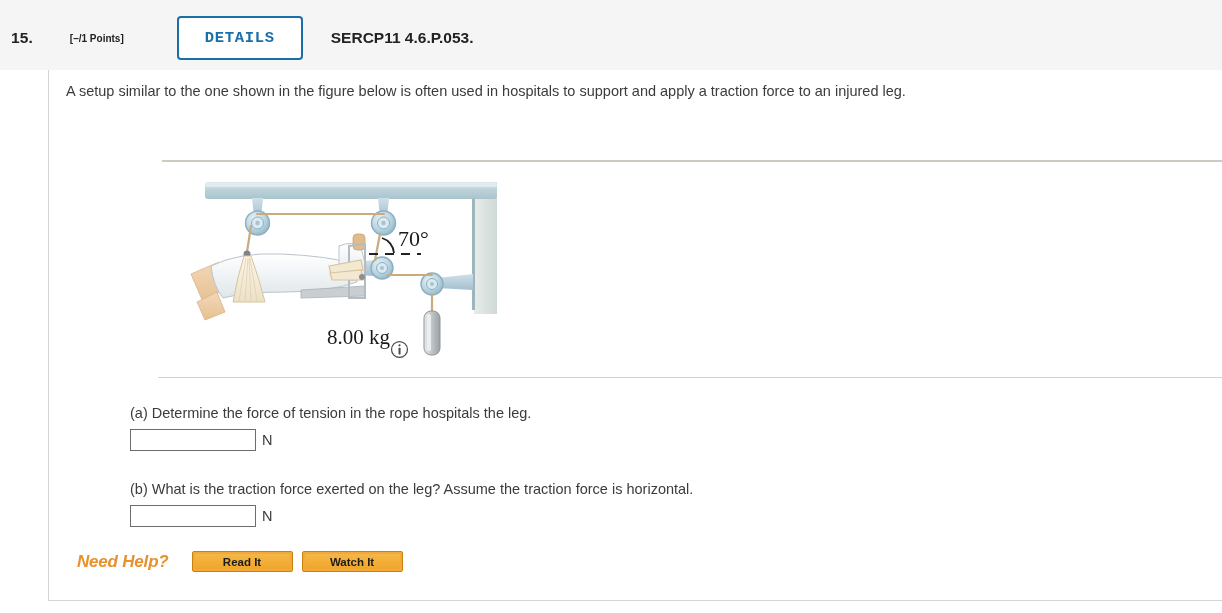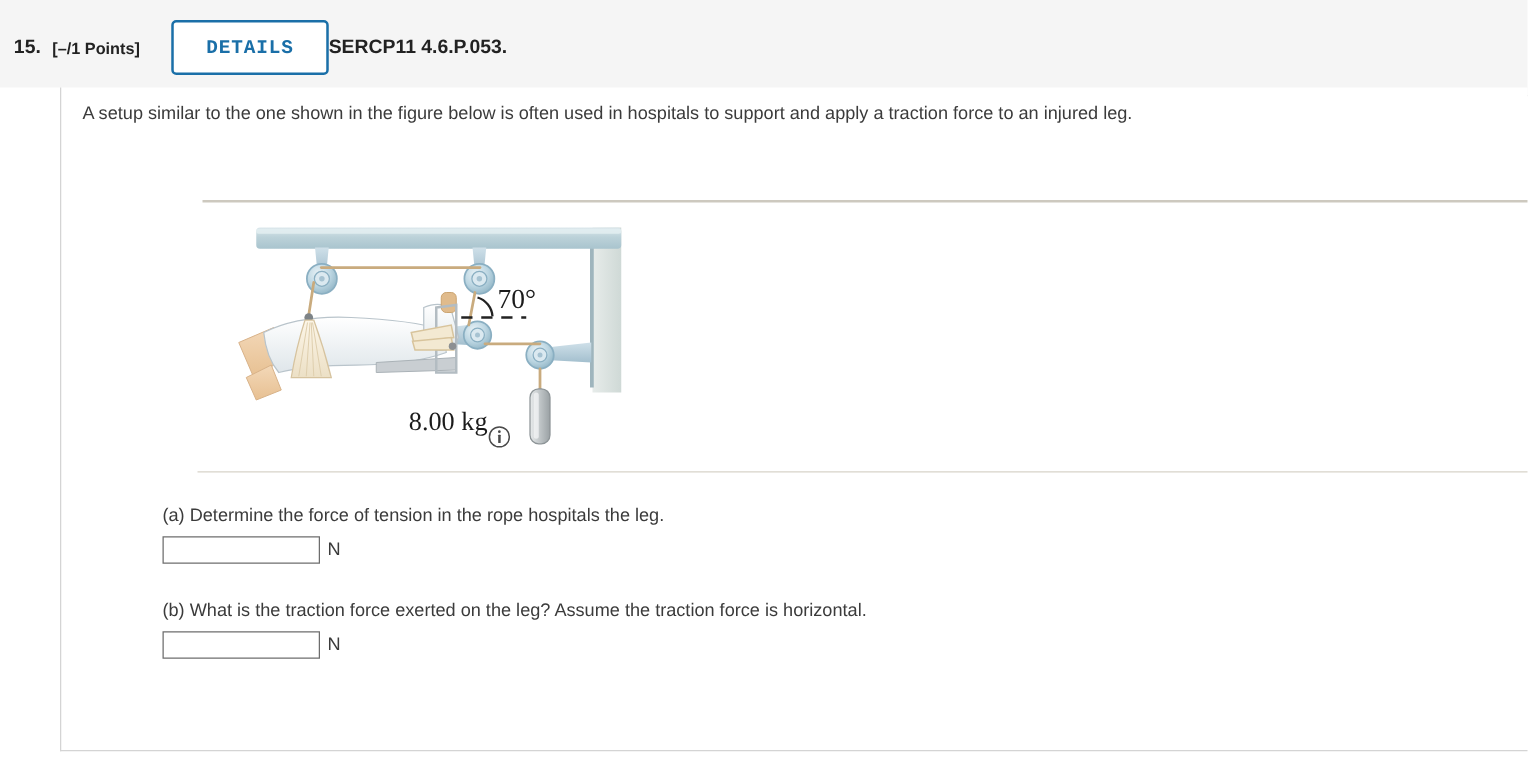--- a/index.html
+++ b/index.html
@@ -13,31 +13,32 @@
 
   
   #header {
     position: absolute;
     left: 0; top: 0;
     width: 1222px; height: 77px;
     background: #f5f5f5;
     border-bottom: 1px solid #dcdcdc;
     display: flex;
     align-items: center;
+    gap: 28px;
   }
   #q-number {
     margin-left: 11px;
     font-size: 15.5px;
     font-weight: bold;
     color: #222222;
     letter-spacing: 0.1px;
   }
   #q-points {
     margin-left: 9px;
-    font-size: 13px;
+    font-size: 10px;
     font-weight: bold;
     color: #222222;
   }
   #details-button {
     margin-left: 25px;
     width: 126px; height: 44px;
     border: 2px solid #1a6fa8;
     border-radius: 4px;
     background: #ffffff;
     color: #1a6fa8;
@@ -397,15 +398,20 @@
     </div>
 
     <div class="part" id="part-b">
       <div class="part-text">(b) What is the traction force exerted on the leg? Assume the traction force is horizontal.</div>
       <div class="answer-row">
         <input class="answer-input" type="text" placeholder="" style="">
         <span class="unit-label">N</span>
       </div>
     </div>
 
+    <div id="need-help-row">
+      <span id="need-help-label">Need Help?</span>
+      <div class="help-button" id="read-it-button">Read It</div>
+      <div class="help-button" id="watch-it-button">Watch It</div>
+    </div>
 
   </div>
 </div>
 
 </body></html>

